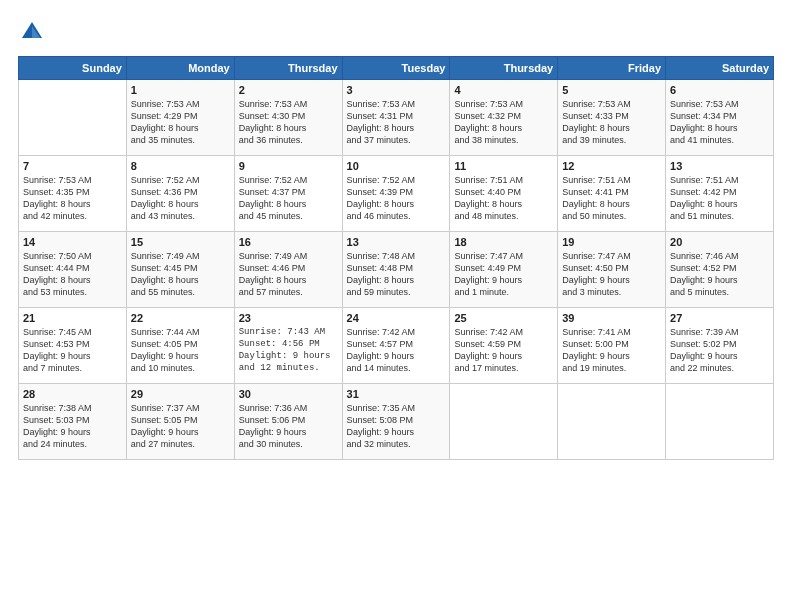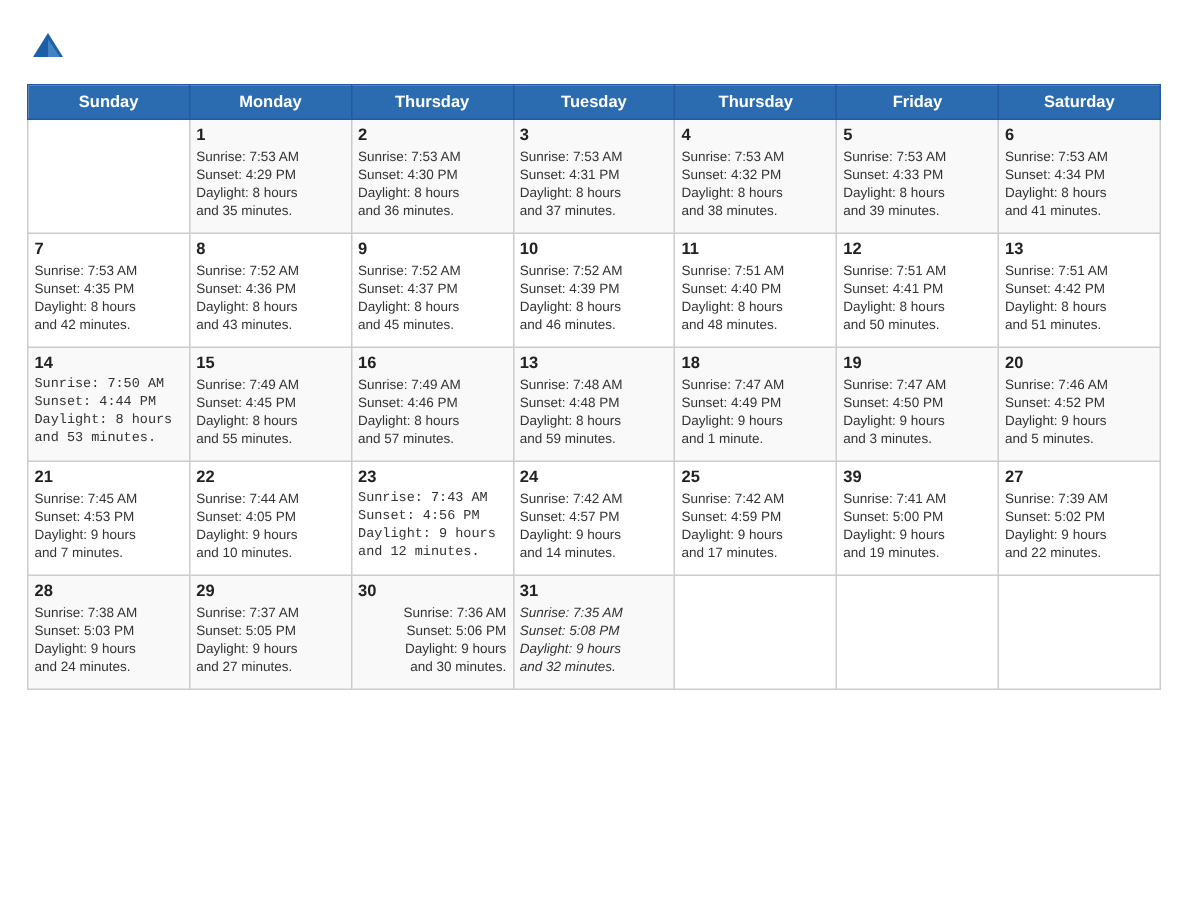--- a/index.html
+++ b/index.html
@@ -60,21 +60,21 @@
     }
     table {
       width: 100%;
       border-collapse: collapse;
       font-size: 9.5px;
     }
     thead tr th {
       background-color: #2b6cb0;
       color: #fff;
       padding: 5px 4px;
-      text-align: center;
+      text-align: right;
       font-size: 11px;
       font-weight: bold;
       border: 1px solid #2558a0;
       margin-left: 45px;
     }
     tbody tr td {
       border: 1px solid #ccc;
       padding: 4px 4px;
       vertical-align: top;
       width: 14.28%;
@@ -225,21 +225,21 @@
             <div class="date-num">13</div>
             <div class="cell-text" style="white-space: pre-line;">Sunrise: 7:51 AM
 Sunset: 4:42 PM
 Daylight: 8 hours
 and 51 minutes.</div>
           </td>
         </tr>
         <tr>
           <td>
             <div class="date-num">14</div>
-            <div class="cell-text" style="white-space: pre-line; font-family: Liberation Mono, monospace;">Sunrise: 7:50 AM
+            <div class="cell-text" style="white-space: pre-line;">Sunrise: 7:50 AM
 Sunset: 4:44 PM
 Daylight: 8 hours
 and 53 minutes.</div>
           </td>
           <td>
             <div class="date-num">15</div>
             <div class="cell-text" style="white-space: pre-line;">Sunrise: 7:49 AM
 Sunset: 4:45 PM
 Daylight: 8 hours
 and 55 minutes.</div>
@@ -341,28 +341,28 @@
           </td>
           <td>
             <div class="date-num">29</div>
             <div class="cell-text" style="white-space: pre-line;">Sunrise: 7:37 AM
 Sunset: 5:05 PM
 Daylight: 9 hours
 and 27 minutes.</div>
           </td>
           <td>
             <div class="date-num">30</div>
-            <div class="cell-text" style="white-space: pre-line; text-align: right;">Sunrise: 7:36 AM
+            <div class="cell-text" style="white-space: pre-line;">Sunrise: 7:36 AM
 Sunset: 5:06 PM
 Daylight: 9 hours
 and 30 minutes.</div>
           </td>
           <td>
             <div class="date-num">31</div>
-            <div class="cell-text" style="white-space: pre-line; font-style: italic;">Sunrise: 7:35 AM
+            <div class="cell-text" style="white-space: pre-line;">Sunrise: 7:35 AM
 Sunset: 5:08 PM
 Daylight: 9 hours
 and 32 minutes.</div>
           </td>
           <td class="empty-cell"></td>
           <td class="empty-cell"></td>
           <td class="empty-cell"></td>
         </tr>
       </tbody>
   </table>

